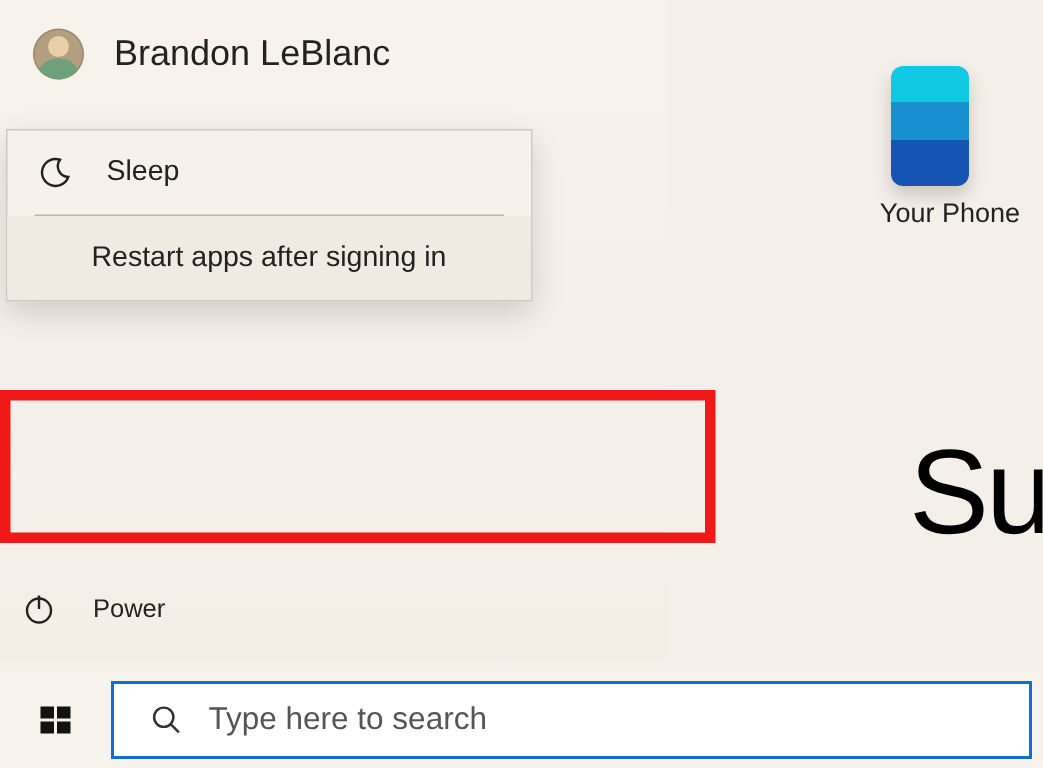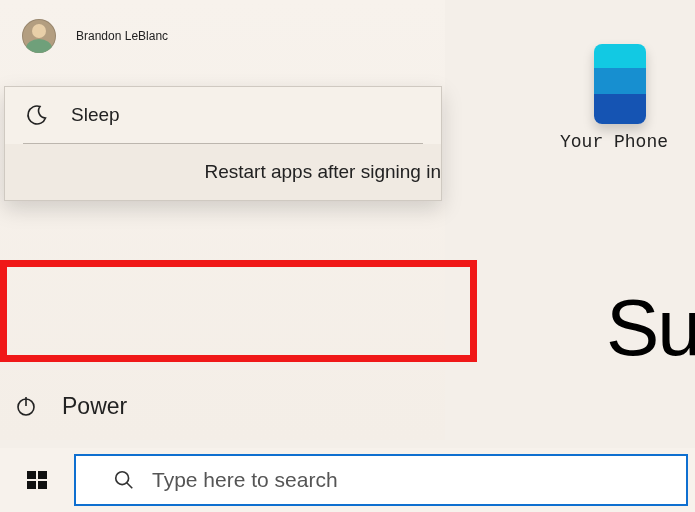--- a/index.html
+++ b/index.html
@@ -43,28 +43,28 @@
     left:10px;top:5px;
   }
   .avatar::after {
     content:"";
     position:absolute;
     width:26px;height:16px;border-radius:50% 50% 0 0 / 60% 60% 0 0;
     background:#6fa07a;
     left:4px;top:20px;
   }
   .user-name {
-    font-size: 12px;
+    font-size: 24px;
     color: #222;
   }
   .power-menu {
     position: absolute;
     left: 4px;
     top: 86px;
-    width: 438px;
+    width: 351px;
     background: #f6f1ea;
     border: 1px solid #cfc9c1;
     box-shadow: 0 8px 20px rgba(0,0,0,.15);
   }
   .menu-item {
     display: flex;
     align-items: center;
     height: 56px;
     padding-left: 20px;
     gap: 22px;
@@ -88,21 +88,20 @@
     height: 56px;
     display:flex;
     align-items:center;
     padding-left: 56px;
     font-size: 19px;
     color: #222;
     background: #f0eae2;
     cursor: pointer;
     position: relative;
     z-index: 2;
-    justify-content: flex-end;
   }
   .highlight-box {
     position: absolute;
     left: 0;
     top: 260px;
     width: 477px;
     height: 102px;
     border: 7px solid #f01818;
     z-index: 5;
     pointer-events: none;
@@ -111,21 +110,21 @@
     position: absolute;
     left: 14px;
     top: 378px;
     display: flex;
     align-items: center;
     height: 56px;
     gap: 24px;
     cursor: pointer;
   }
   .power-row .label {
-    font-size: 23px;
+    font-size: 17px;
     color:#222;
   }
   .taskbar {
     position: absolute;
     left: 0;
     bottom: 0;
     width: 695px;
     height: 64px;
     background: #f7f2ec;
     display: flex;
@@ -142,41 +141,40 @@
   .search-box {
     position: absolute;
     left: 74px;
     bottom: 6px;
     width: 614px;
     height: 52px;
     background: #ffffff;
     border: 2px solid #0e6fd0;
     display:flex;
     align-items:center;
-    padding-left: 36px;
+    padding-left: 23px;
     gap: 16px;
     cursor: text;
   }
   .search-box input {
     border:none;
     outline:none;
     font-size: 21px;
     color:#555;
     width: 500px;
     background: transparent;
   }
   .search-box input::placeholder { color:#555; }
   .desktop-tile {
     position: absolute;
     left: 560px;
     top: 44px;
     width: 120px;
-    text-align:left;
-    cursor: pointer;
-    font-family: Liberation Mono, monospace;
+    text-align:right;
+    cursor: pointer;
   }
   .phone-icon {
     width: 52px;
     height: 80px;
     margin: 0 auto 8px auto;
     border-radius: 8px;
     background: linear-gradient(180deg,#12c9e3 0%,#12c9e3 30%,#178fd0 30%,#178fd0 62%,#1554b3 62%,#1554b3 100%);
     box-shadow: 0 6px 12px rgba(0,0,0,.18);
   }
   .tile-label {

